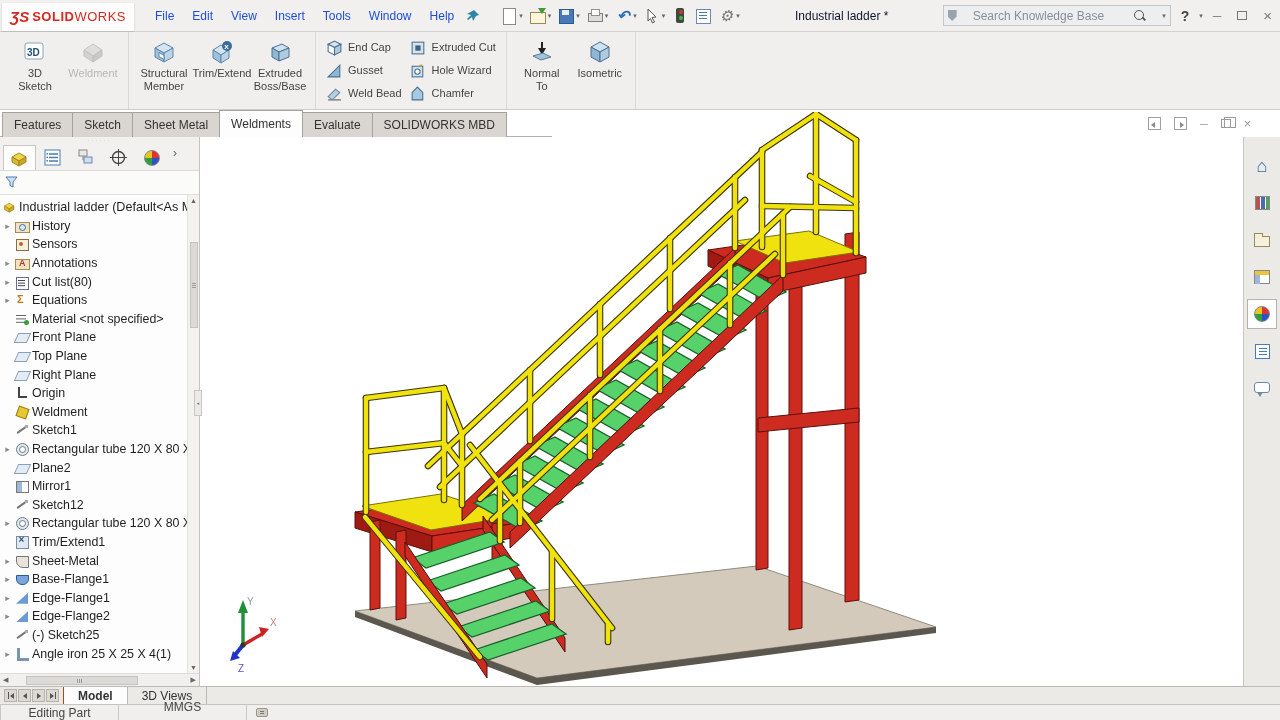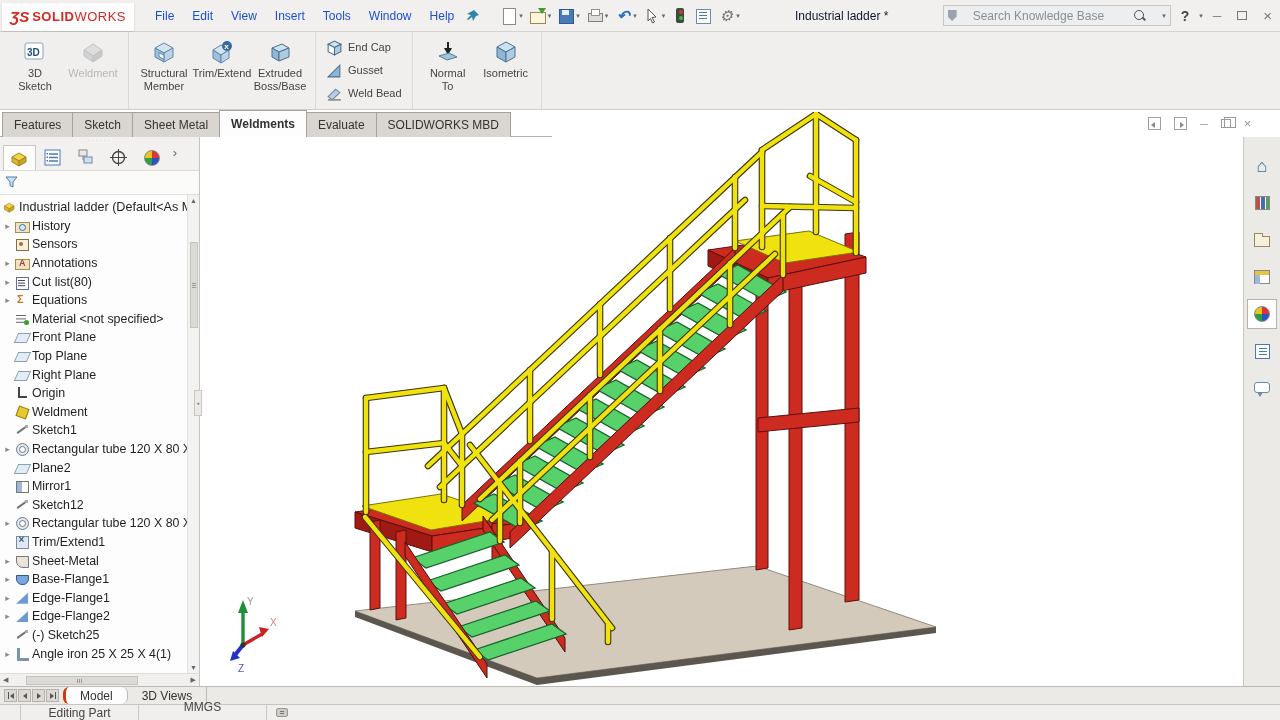--- a/index.html
+++ b/index.html
@@ -72,21 +72,21 @@
   .bigbtn.disabled .blabel { color:#b9b7b4; }
   .smallcol { display:flex; flex-direction:column; justify-content:space-between; height:68px; padding:1px 4px; }
   .sbtn { display:flex; align-items:center; gap:5px; font-size:11px; color:#444; height:20px; }
   .sbtn svg { width:17px; height:17px; }
   .refcaret { font-size:7px; color:#555; margin-top:1px; }
 
   
   #tabstrip { position:absolute; left:0; top:110px; width:700px; height:27px; z-index:6; display:flex; align-items:flex-end; padding-left:2px; }
   .rtab { height:25px; padding:5px 11px 0 11px; background:#d9d6d1; border:1px solid #a5a29c;
     border-bottom:none; margin-right:-1px; font-size:12px; color:#333; white-space:nowrap; }
-  .rtab.active { background:#fdfdfd; font-weight:bold; height:27px; padding-top:6px; }
+  .rtab.active { background:#fdfdfd; font-weight:normal; height:27px; padding-top:6px; }
   #tabstrip::after { content:''; position:absolute; left:0; bottom:0; width:552px; height:1px; background:#b5b2ad; z-index:-1; }
   #panectr { position:absolute; left:1148px; top:116px; z-index:7; display:flex; gap:13px; align-items:center; color:#9a9a9a; }
   .pc { width:13px; height:13px; border:1px solid #a0a0a0; position:relative; }
   .pc::after { content:''; position:absolute; top:3.5px; width:0; height:0;
     border-top:3px solid transparent; border-bottom:3px solid transparent; }
   .pc-l::after { left:2px; border-right:4px solid #8a8a8a; }
   .pc-r::after { right:2px; border-left:4px solid #8a8a8a; }
   .pc-min { font-size:11px; }
   .pc-restore { width:10px; height:9px; border:1px solid #9a9a9a; position:relative; }
   .pc-restore::before { content:''; position:absolute; left:2px; top:-3px; width:10px; height:9px; border:1px solid #9a9a9a; }
@@ -203,26 +203,26 @@
   
   #docbar { position:absolute; left:0; top:686px; width:1280px; height:18px; background:#eceae7;
     border-top:1px solid #bcb9b4; z-index:6; display:flex; align-items:stretch; }
   .navbtns { display:flex; align-items:center; gap:1px; padding:0 4px; }
   .navb { width:13px; height:13px; background:#dcd9d4; border:1px solid #b5b2ad; display:flex;
     align-items:center; justify-content:center; gap:1px; }
   .tri-l { width:0; height:0; border-top:3px solid transparent; border-bottom:3px solid transparent; border-right:4px solid #555; }
   .tri-r { width:0; height:0; border-top:3px solid transparent; border-bottom:3px solid transparent; border-left:4px solid #555; }
   .navbar-line { width:1px; height:7px; background:#555; }
   .dtab { padding:0 14px; display:flex; align-items:center; border-right:1px solid #bcb9b4; font-size:12px; }
-  .dtab.active { background:#fdfdfd; font-weight:normal; border-left:3px solid #c2410c;border-radius:6px; }
+  .dtab.active { background:#fdfdfd; font-weight:bold; border-left:1px solid #c2410c; }
   #statusbar { position:absolute; left:0; top:704px; width:1280px; height:16px; background:#f0efed;
     border-top:1px solid #c7c4bf; z-index:6; display:flex; align-items:center; font-size:12px; color:#444; }
   .st-left { padding-left:6px; flex:1; }
   .st-cell { border-left:1px solid #cbc8c3; height:100%; display:flex; align-items:center; justify-content:center; gap:4px; }
-  .st-edit { width:118px;margin-left:20px; }
+  .st-edit { width:118px; }
   .st-units { width:128px;flex-direction:column; }
   .st-icon { width:30px; }
   .tagico { width:12px; height:9px; background:#cfccc6; border:1px solid #9a978f; border-radius:2px; position:relative; }
   .tagico::after { content:''; position:absolute; left:3px; top:2px; width:4px; height:1px; background:#777; box-shadow:0 2px 0 #777; }
 </style>
 </head>
 <body>
 
 <div id="titlebar">
   <div class="logo-box">
@@ -379,20 +379,43 @@
         <span>Gusset</span>
       </div>
       <div class="sbtn">
         <svg viewBox="0 0 16 16">
           <polygon points="2,11 9,4 13,7 6,14" fill="#b8cfe0" stroke="#6a8ba5"></polygon>
           <line x1="2" y1="14" x2="14" y2="14" stroke="#888" stroke-width="1.5"></line>
         </svg>
         <span>Weld Bead</span>
       </div>
     </div>
+    <div class="smallcol">
+      <div class="sbtn">
+        <svg viewBox="0 0 16 16">
+          <rect x="2" y="3" width="11" height="11" fill="#d6e4f0" stroke="#4a708f"></rect>
+          <rect x="5" y="6" width="5" height="5" fill="#46617a"></rect>
+        </svg>
+        <span>Extruded Cut</span>
+      </div>
+      <div class="sbtn">
+        <svg viewBox="0 0 16 16">
+          <rect x="2" y="4" width="10" height="10" fill="#cfe2f0" stroke="#4a708f"></rect>
+          <circle cx="7" cy="9" r="2.5" fill="#fff" stroke="#4a708f"></circle>
+          <text x="9" y="7" font-size="7" fill="#d8a01a" font-weight="bold">*</text>
+        </svg>
+        <span>Hole Wizard</span>
+      </div>
+      <div class="sbtn">
+        <svg viewBox="0 0 16 16">
+          <polygon points="2,14 2,7 7,2 12,7 12,14" fill="#a8c8e0" stroke="#4a708f"></polygon>
+        </svg>
+        <span>Chamfer</span>
+      </div>
+    </div>
   </div>
   <div class="rgroup">
     <div class="bigbtn">
       <svg class="ric" viewBox="0 0 26 26">
         <line x1="13" y1="3" x2="13" y2="12" stroke="#222" stroke-width="2"></line>
         <polygon points="13,16 9,9 17,9" fill="#222"></polygon>
         <polygon points="4,17 14,14 22,18 12,21" fill="#9fc4de" stroke="#567a94"></polygon>
       </svg>
       <div class="blabel">
           <div>Normal</div>

